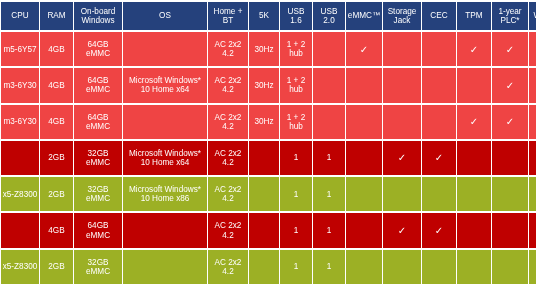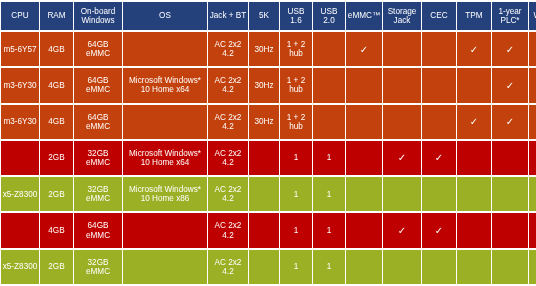--- a/index.html
+++ b/index.html
@@ -33,21 +33,21 @@
   thead th {
     background: #25417c;
     font-size: 8.2px;
     font-weight: normal;
     height: 26px;
   }
   tbody td {
     font-size: 8.2px;
     font-weight: normal;
   }
-  tr.row-gold td { background: #c2410c; }
+  tr.row-gold td { background: #ef4444; }
   tr.row-red  td { background: #bf0000; }
   tr.row-green td { background: #9cb025; }
   td.empty { }
   .check {
     font-size: 10px;
     line-height: 1;
   }
 </style>
 </head>
 <body>
@@ -68,21 +68,21 @@
       <col style="width: 34px;">
       <col style="width: 36px;">
       <col style="width: 42px;">
     </colgroup>
   <thead>
     <tr>
         <th>CPU</th>
         <th>RAM</th>
         <th>On-board Windows</th>
         <th>OS</th>
-        <th>Jack + BT</th>
+        <th>Home + BT</th>
         <th>5K</th>
         <th>USB 1.6</th>
         <th>USB 2.0</th>
         <th>eMMC™</th>
         <th>Storage Jack</th>
         <th>CEC</th>
         <th>TPM</th>
         <th>1-year PLC*</th>
         <th>Warranty</th>
       </tr>

